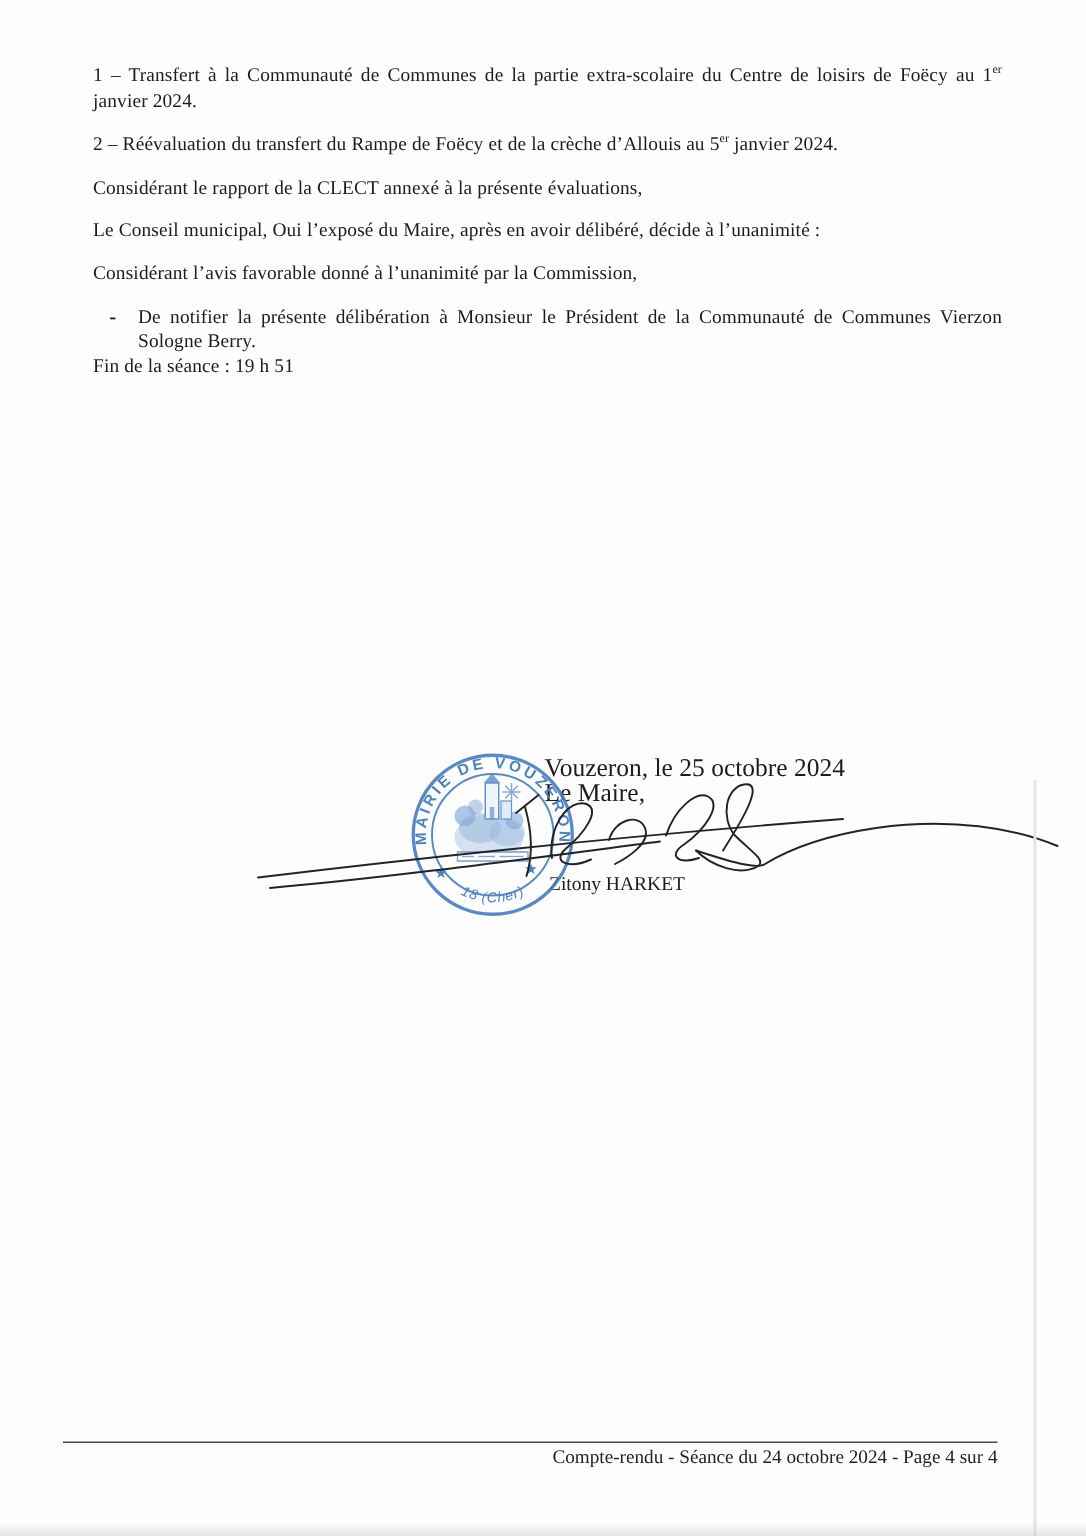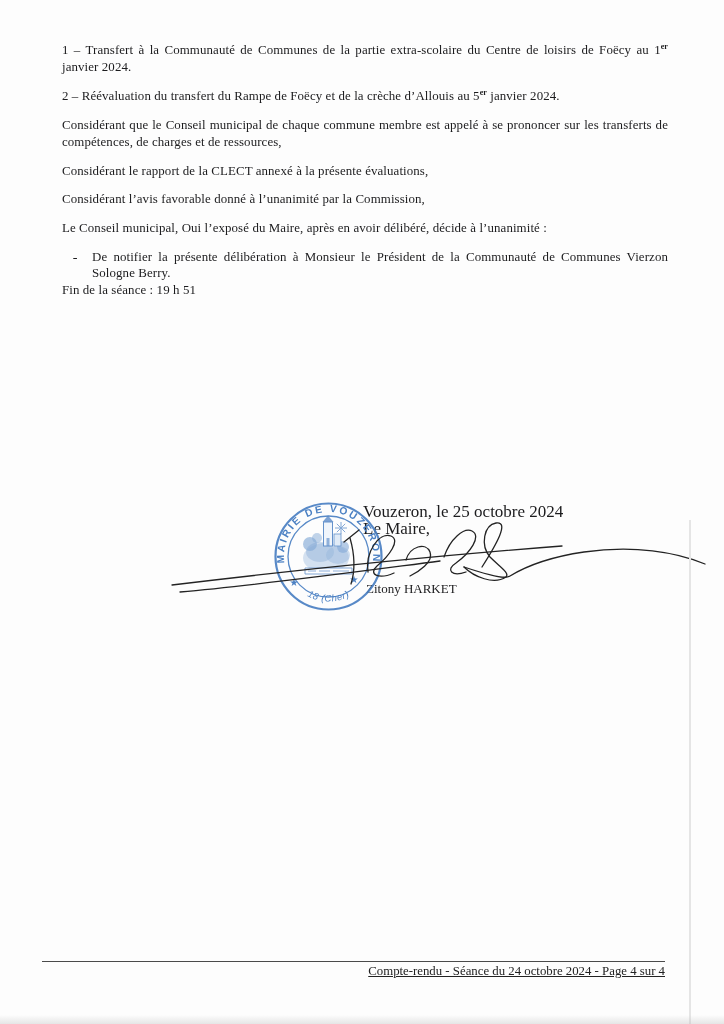--- a/index.html
+++ b/index.html
@@ -13,42 +13,42 @@
   }
   .content{
     position:absolute;
     left:62px;top:42px;width:606px;
     font-size:12.9px;
     line-height:17.2px;
     letter-spacing:0.1px;
   }
   .content p{margin:0 0 11.5px 0;}
   .just{text-align:justify;}
-  sup{font-size:0.62em;vertical-align:super;line-height:0;font-weight:bold;}
+  sup{font-size:0.62em;vertical-align:super;line-height:0;}
   .list{margin-top:9px;}
   .li{position:relative;padding-left:30px;text-align:justify;line-height:16.6px;}
   .marker{position:absolute;left:11px;top:0;}
   .session-end{margin-top:40px;}
   .sig-block{
     position:absolute;left:363px;top:503px;
     font-size:17px;line-height:17px;
   }
   .sig-name{
     position:absolute;left:366px;top:581px;
     font-size:13px;
   }
   .stamp{position:absolute;left:272px;top:500px;}
   .signature{position:absolute;left:160px;top:505px;}
   .footer-line{
     position:absolute;left:42px;top:961px;width:623px;
     border-top:1.2px solid #4a4a4a;height:0;
   }
   .footer-text{
     position:absolute;left:42px;top:964px;width:623px;
-    text-align:right;font-size:12.8px;color:#222;text-decoration:underline;
+    text-align:right;font-size:12.8px;color:#222;
   }
   .edge-right{
     position:absolute;left:689px;top:520px;width:2px;height:504px;
     background:#e5e5e5;
   }
   .edge-bottom{
     position:absolute;left:0;bottom:0;width:724px;height:9px;
     background:linear-gradient(to bottom, rgba(200,200,200,0), rgba(185,185,185,0.35));
   }
 </style>
@@ -56,27 +56,26 @@
 <body>
 
 <div class="page">
 
   <div class="content">
 
     <p class="just"><span>1 – Transfert à la Communauté de Communes de la partie extra-scolaire du Centre de loisirs de Foëcy au 1</span><sup>er</sup><span> janvier 2024.</span></p>
 
     <p><span>2 – Réévaluation du transfert du Rampe de Foëcy et de la crèche d’Allouis au 5</span><sup>er</sup><span> janvier 2024.</span></p>
 
-    <p class="just">Considérant que le Conseil municipal de chaque commune membre est appelé à se prononcer sur les transferts de compétences, de charges et de ressources,</p>
 
     <p>Considérant le rapport de la CLECT annexé à la présente évaluations,</p>
 
+    <p>Le Conseil municipal, Oui l’exposé du Maire, après en avoir délibéré, décide à l’unanimité :</p>
+
     <p>Considérant l’avis favorable donné à l’unanimité par la Commission,</p>
-
-    <p>Le Conseil municipal, Oui l’exposé du Maire, après en avoir délibéré, décide à l’unanimité :</p>
 
     <div class="list">
       <div class="li">
         <span class="marker">-</span>
       </div>
       <div class="li">
         <span class="marker">-</span>
         <span>De notifier la présente délibération à Monsieur le Président de la Communauté de Communes Vierzon Sologne Berry.</span>
       </div>
     </div>

